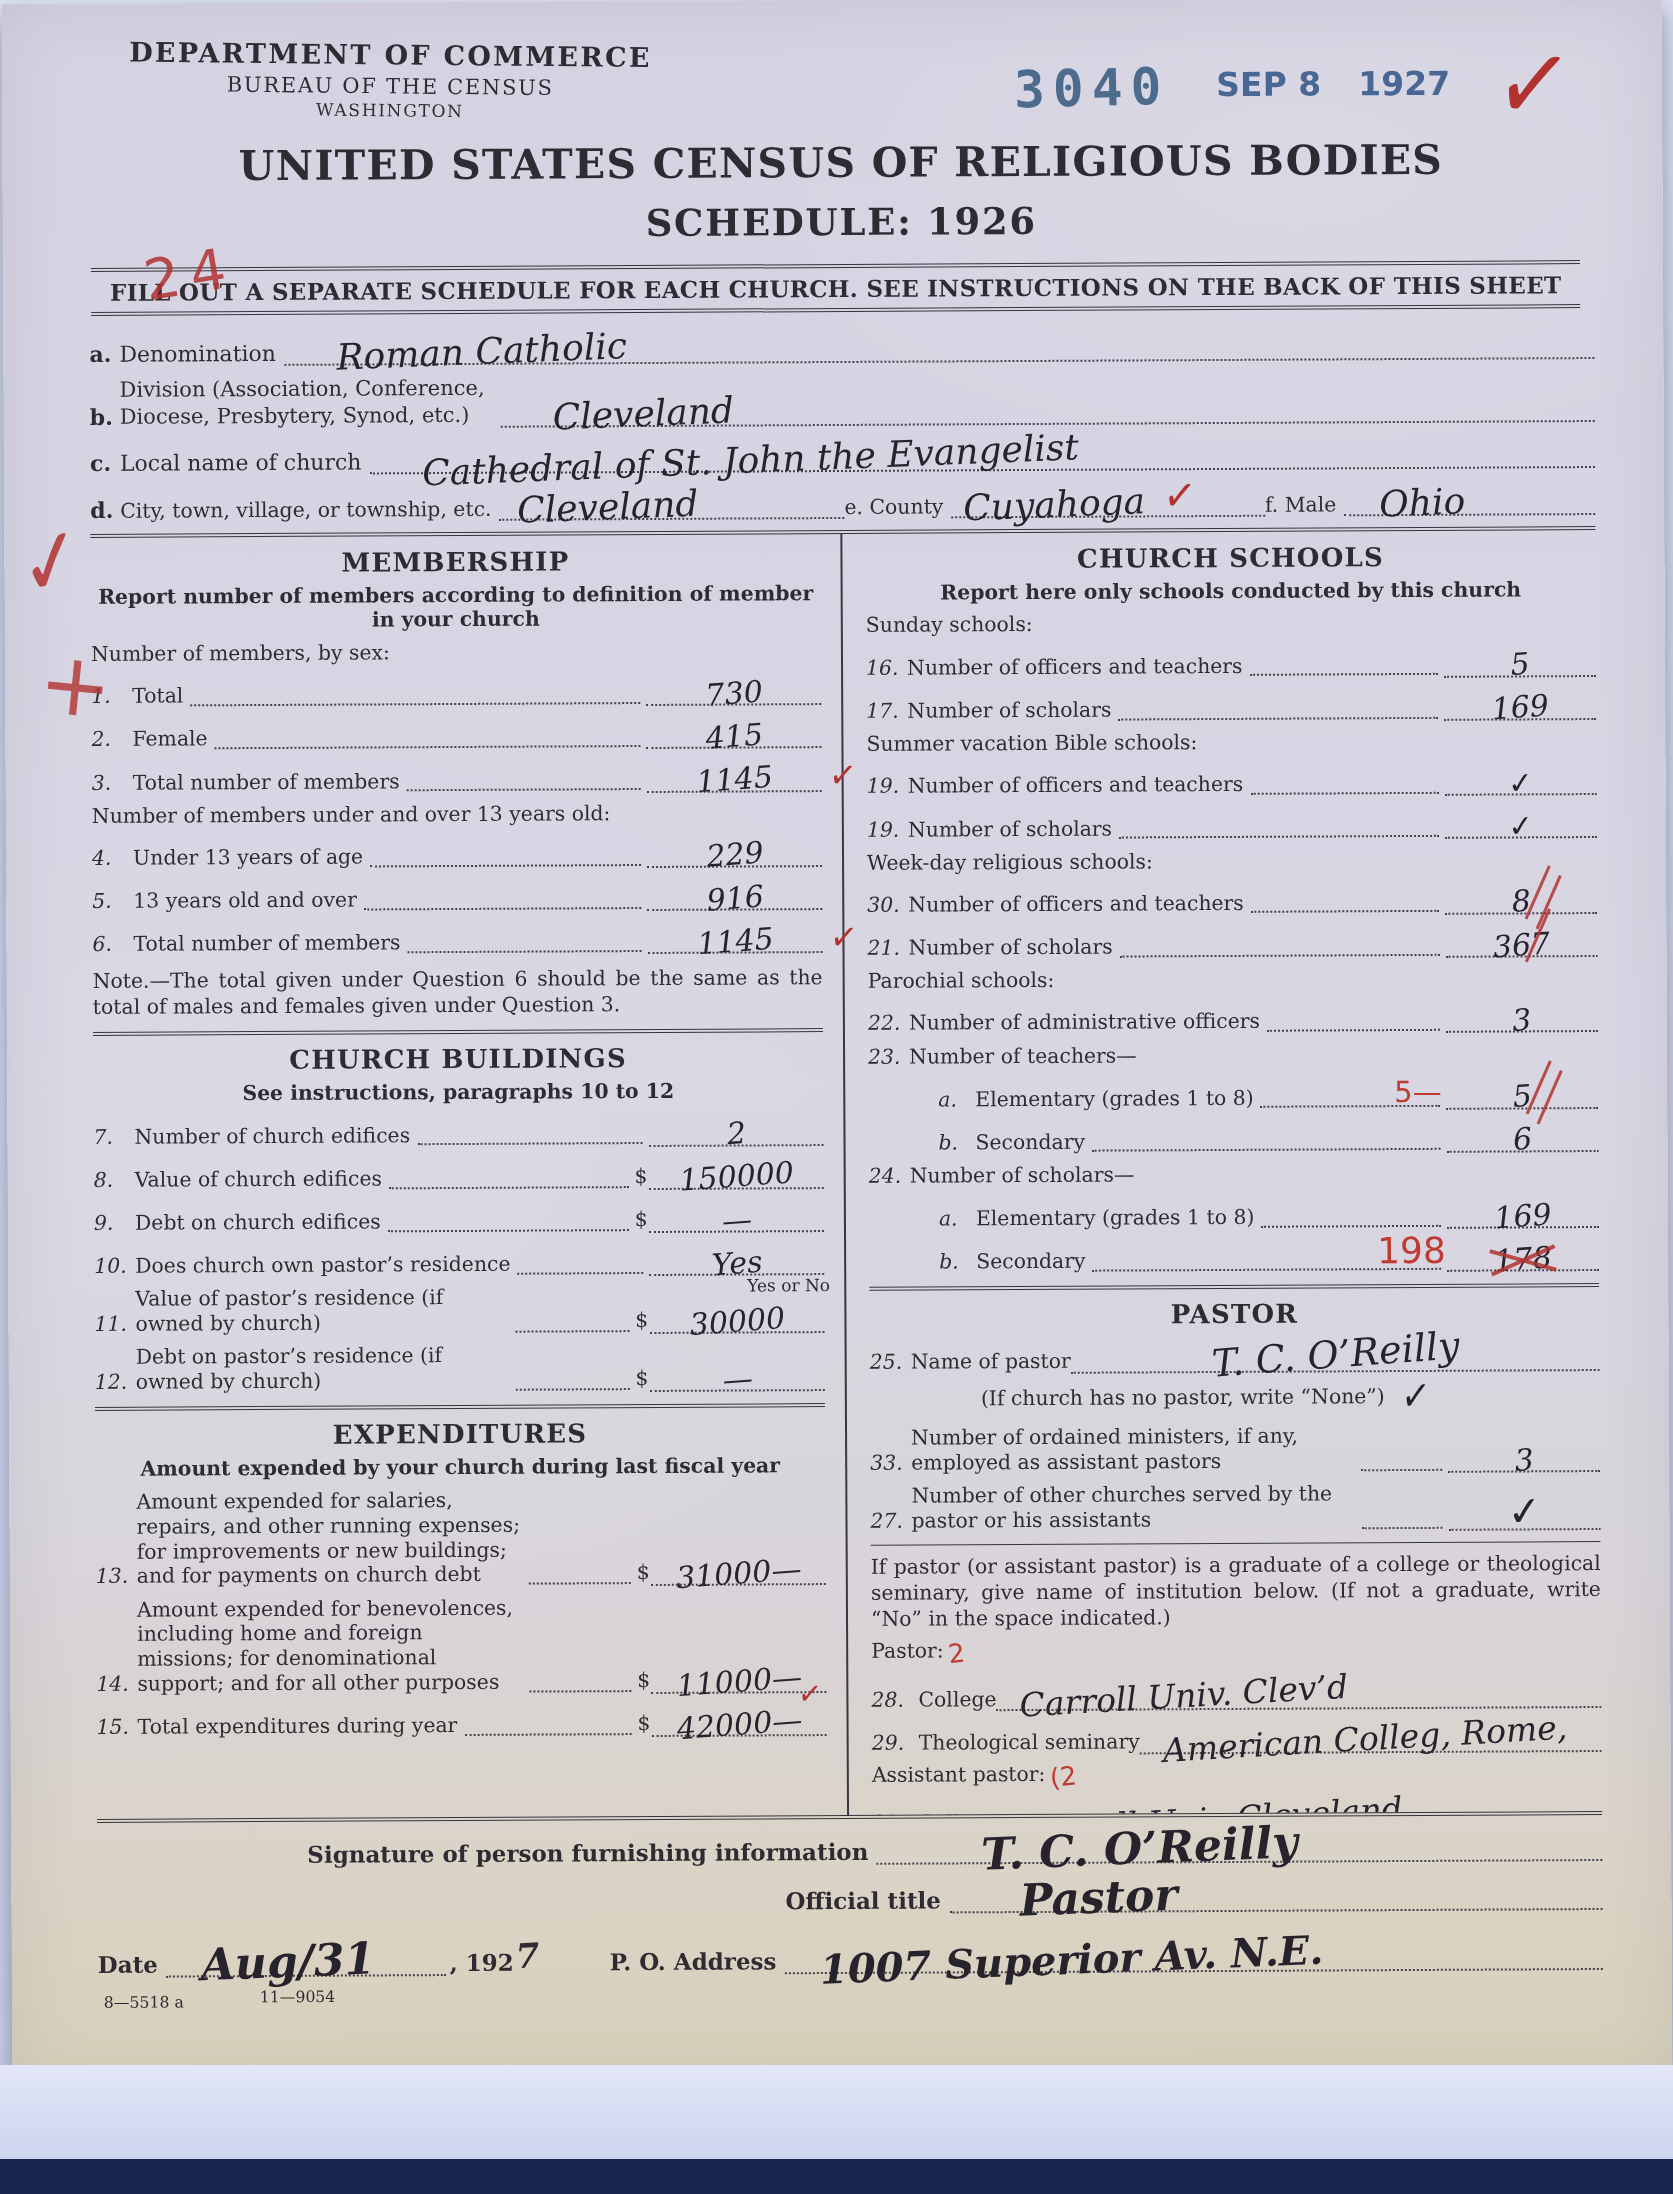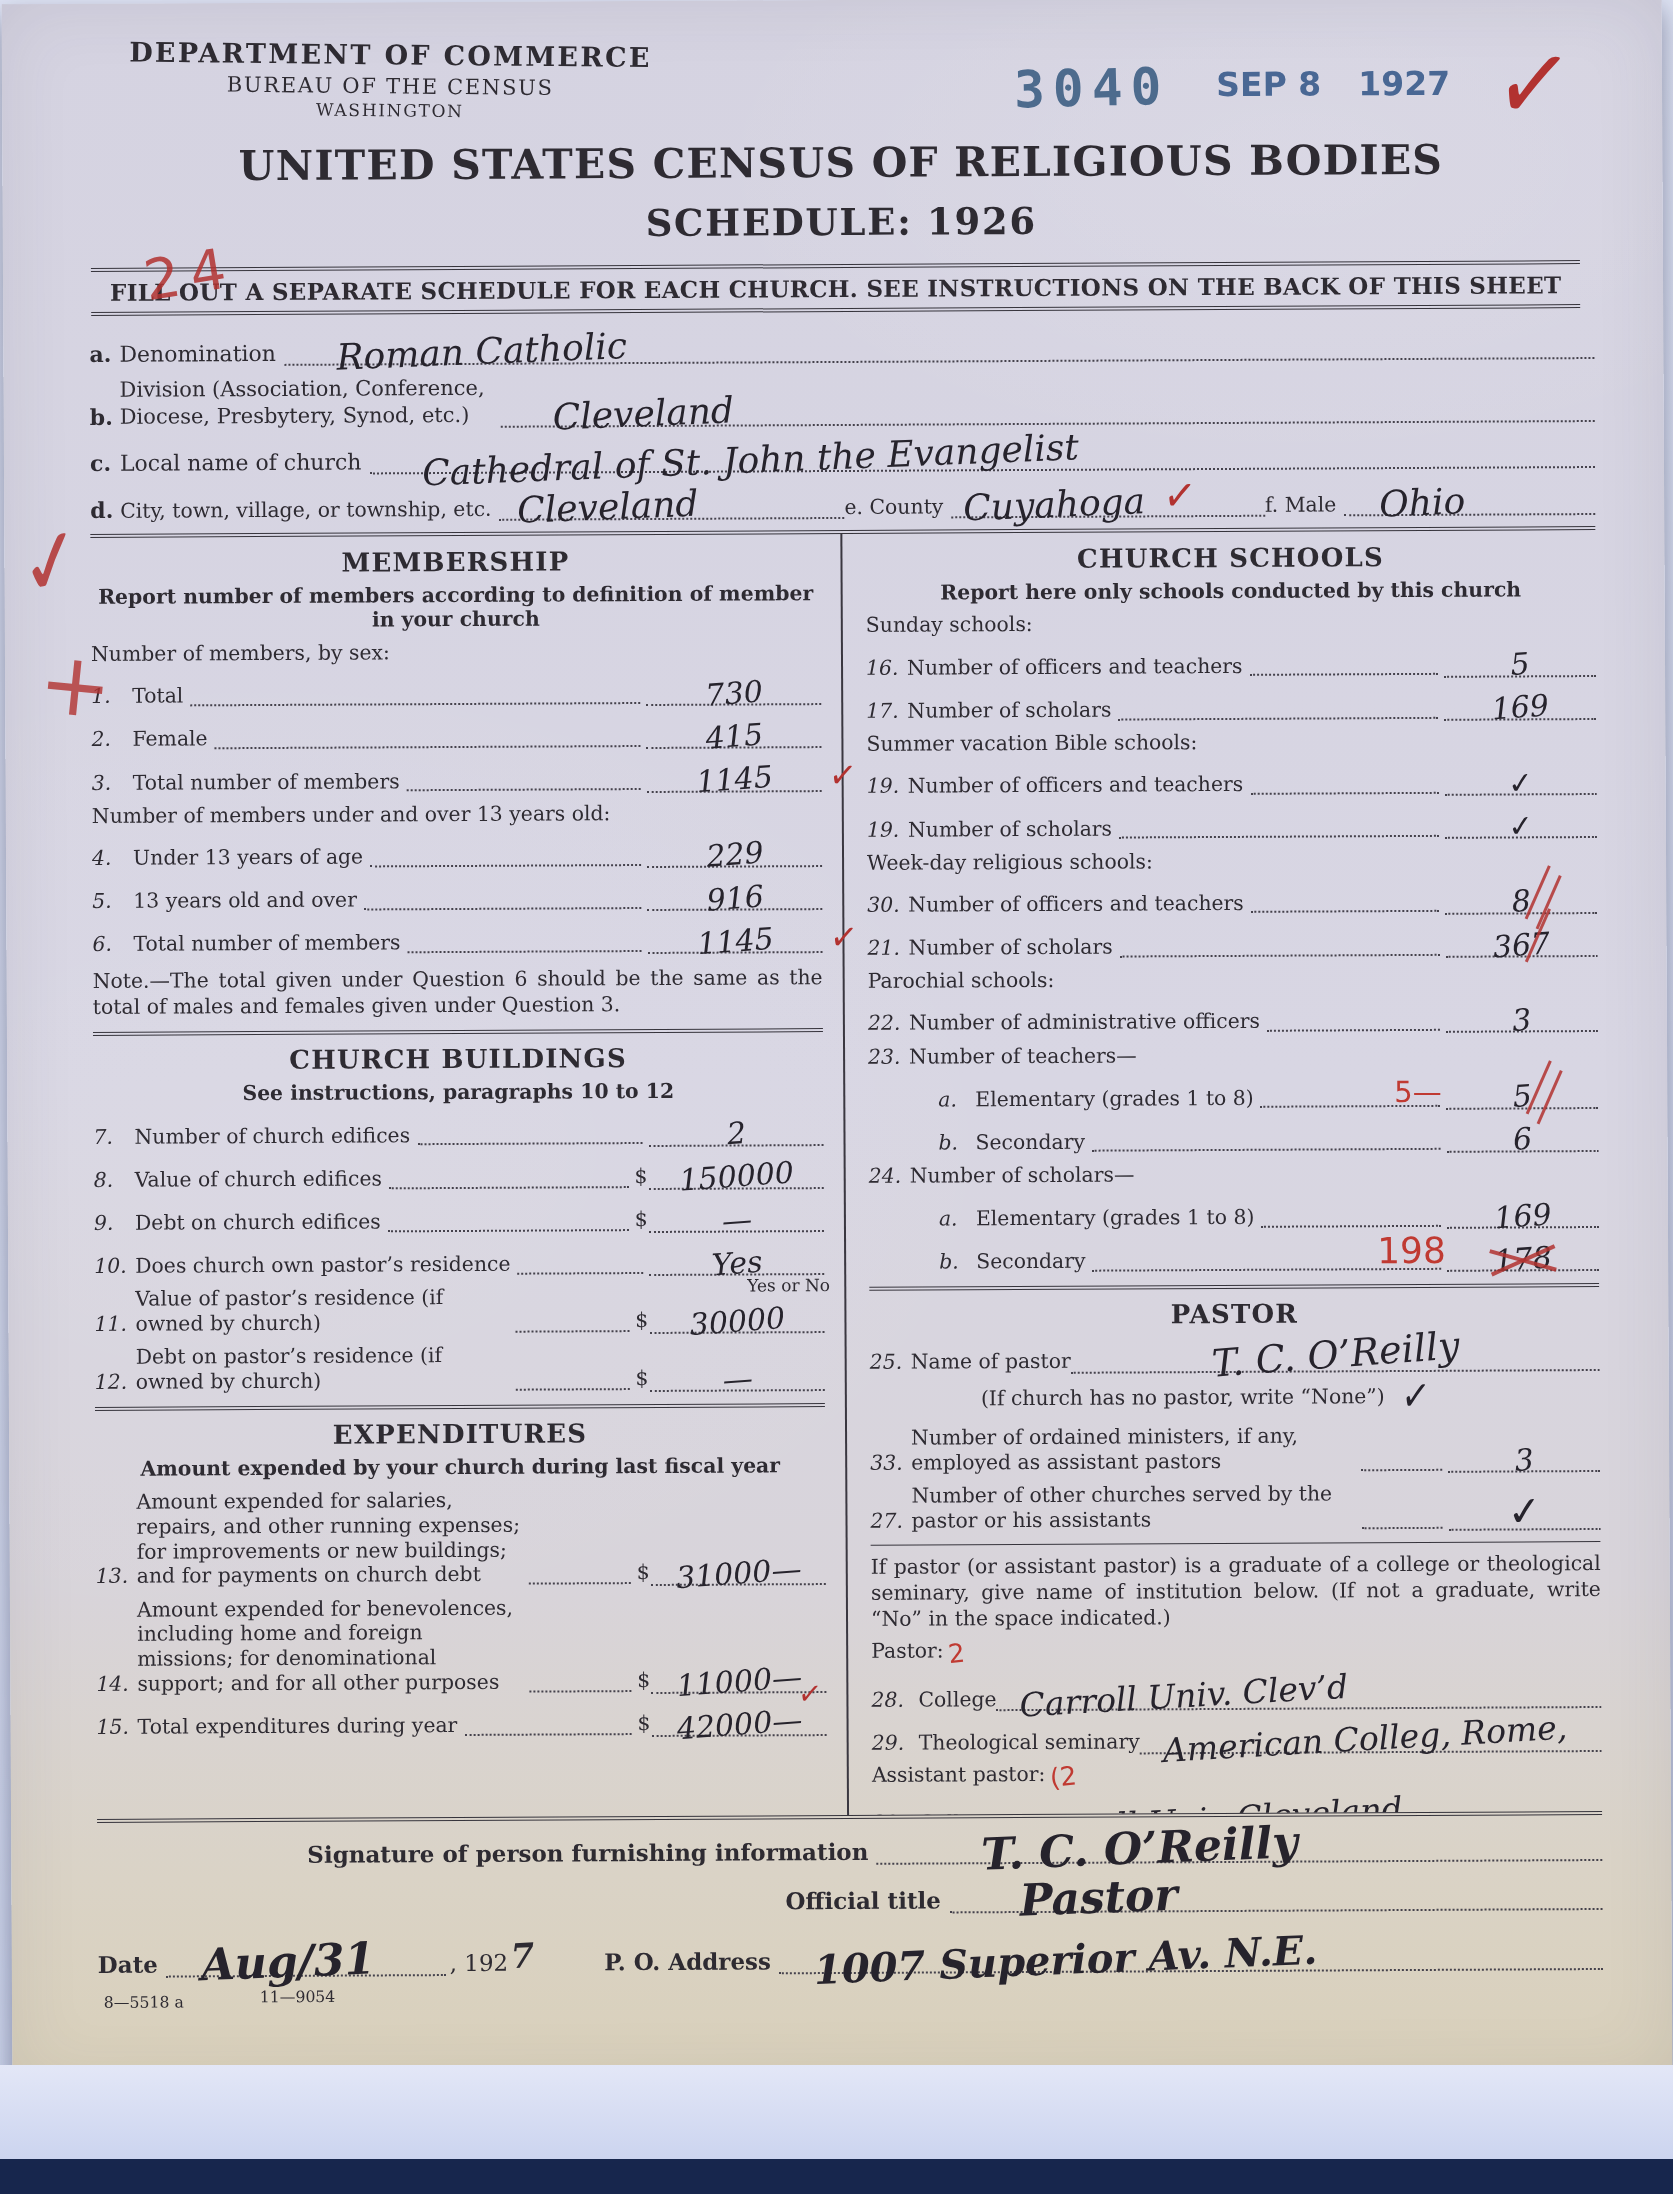--- a/index.html
+++ b/index.html
@@ -100,21 +100,21 @@
   
   .footer{margin-top:3.5px;}
   .frow{display:flex;align-items:flex-end;font-size:23px;font-weight:bold;}
   .frow .wline{height:29px;}
   .frow .wline .hw{font-size:44px;bottom:-11.7px;}
   .f1{margin:15px 0 0 210px;}
   .f2{margin:17.5px 0 0 688px;}
   .f3{margin:20px 0 0 0;align-items:flex-end;}
   .f3 .datewl{flex:0 0 280px;}
   .f3 .powl .hw{font-size:40px;}
-  .printed192{font-weight:normal;font-size:23px;margin:0 2.3px 0 3.5px;}
+  .printed192{font-weight:bold;font-size:23px;margin:0 2.3px 0 3.5px;}
   .hwyear{font-style:italic;font-size:34px;transform:rotate(-3deg);}
   .formnos{display:flex;gap:76px;font-size:15.7px;margin:15px 0 0 5.8px;font-family:"DejaVu Serif",serif;}
   .formnos span:last-child{transform:translateY(-4.7px);}
 </style>
 </head>
 <body>
 
 <div class="paper">
 
   <div class="topbar">

